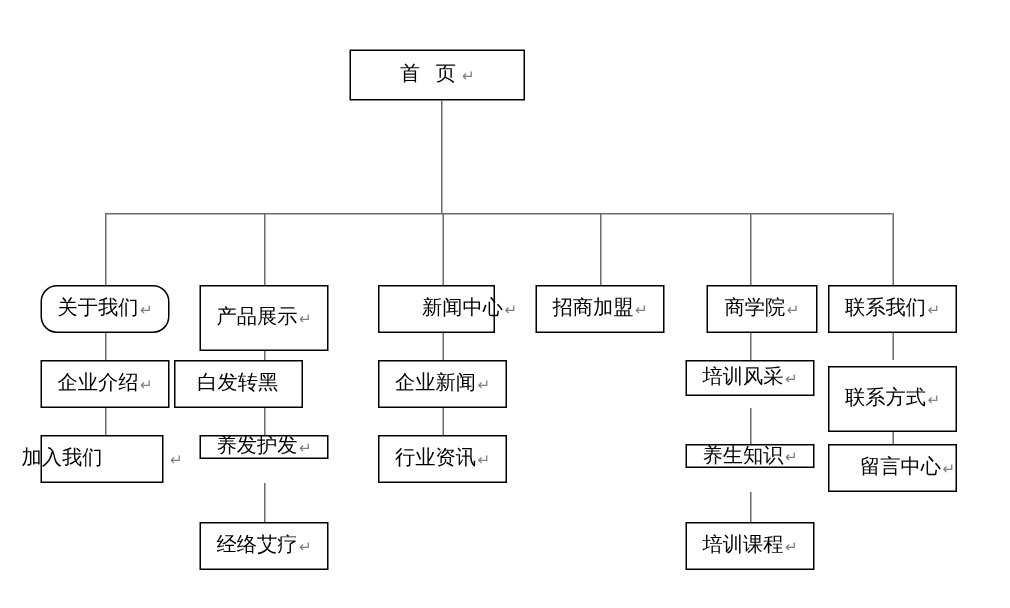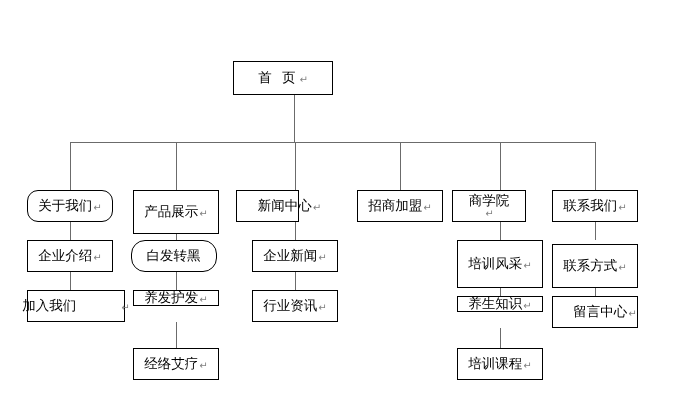--- a/index.html
+++ b/index.html
@@ -79,78 +79,78 @@
   <div class="connector v" style="left:295px; top:222px; height:18px;"></div>
   <div class="connector v" style="left:295px; top:272px; height:18px;"></div>
 
   <div class="connector v" style="left:500px; top:222px; height:18px;"></div>
   <div class="connector v" style="left:500px; top:272px; height:24px;"></div>
   <div class="connector v" style="left:500px; top:328px; height:20px;"></div>
 
   <div class="connector v" style="left:595px; top:222px; height:18px;"></div>
   <div class="connector v" style="left:595px; top:272px; height:24px;"></div>
 
-  <div class="node root" style="left:233px; top:33px; width:100px; height:34px;margin-top:28px;">
+  <div class="node root" style="left:233px; top:33px; width:117px; height:34px;">
     <span class="node-label">首 页</span>
       <span class="pilcrow">↵</span>
   </div>
 
   <div class="node" style="left:27px; top:190px; width:86px; height:32px;border-radius:11px;">
     <span class="node-label">关于我们</span>
       <span class="pilcrow">↵</span>
   </div>
   <div class="node" style="left:27px; top:240px; width:86px; height:32px;">
     <span class="node-label">企业介绍</span>
       <span class="pilcrow">↵</span>
   </div>
-  <div class="node" style="left:27px; top:290px; width:98px; height:32px;gap:44px;">
+  <div class="node" style="left:27px; top:290px; width:82px; height:32px;gap:44px;">
     <span class="node-label">加入我们</span>
       <span class="pilcrow">↵</span>
   </div>
 
   <div class="node" style="left:133px; top:190px; width:86px; height:44px;">
     <span class="node-label">产品展示</span>
       <span class="pilcrow">↵</span>
   </div>
-  <div class="node" style="left:131px; top:240px; width:86px; height:32px;border-radius:14px;">
+  <div class="node" style="left:116px; top:240px; width:86px; height:32px;">
     <span class="node-label">白发转黑</span>
       <span class="pilcrow"></span>
   </div>
   <div class="node" style="left:133px; top:290px; width:86px; height:16px;">
     <span class="node-label">养发护发</span>
       <span class="pilcrow">↵</span>
   </div>
   <div class="node" style="left:133px; top:348px; width:86px; height:32px;">
     <span class="node-label">经络艾疗</span>
       <span class="pilcrow">↵</span>
   </div>
 
-  <div class="node" style="left:236px; top:190px; width:63px; height:32px;padding-left:44px;">
+  <div class="node" style="left:252px; top:190px; width:78px; height:32px;padding-left:44px;">
     <span class="node-label">新闻中心</span>
       <span class="pilcrow">↵</span>
   </div>
   <div class="node" style="left:252px; top:240px; width:86px; height:32px;">
     <span class="node-label">企业新闻</span>
       <span class="pilcrow">↵</span>
   </div>
   <div class="node" style="left:252px; top:290px; width:86px; height:32px;">
     <span class="node-label">行业资讯</span>
       <span class="pilcrow">↵</span>
   </div>
 
   <div class="node" style="left:357px; top:190px; width:86px; height:32px;">
     <span class="node-label">招商加盟</span>
       <span class="pilcrow">↵</span>
   </div>
 
-  <div class="node" style="left:452px; top:190px; width:74px; height:32px;flex-direction:column;">
+  <div class="node" style="left:471px; top:190px; width:74px; height:32px;">
     <span class="node-label">商学院</span>
       <span class="pilcrow">↵</span>
   </div>
-  <div class="node" style="left:457px; top:240px; width:86px; height:48px;">
+  <div class="node" style="left:457px; top:240px; width:86px; height:24px;">
     <span class="node-label">培训风采</span>
       <span class="pilcrow">↵</span>
   </div>
   <div class="node" style="left:457px; top:296px; width:86px; height:16px;font-family:Liberation Serif, serif;">
     <span class="node-label">养生知识</span>
       <span class="pilcrow">↵</span>
   </div>
   <div class="node" style="left:457px; top:348px; width:86px; height:32px;">
     <span class="node-label">培训课程</span>
       <span class="pilcrow">↵</span>

